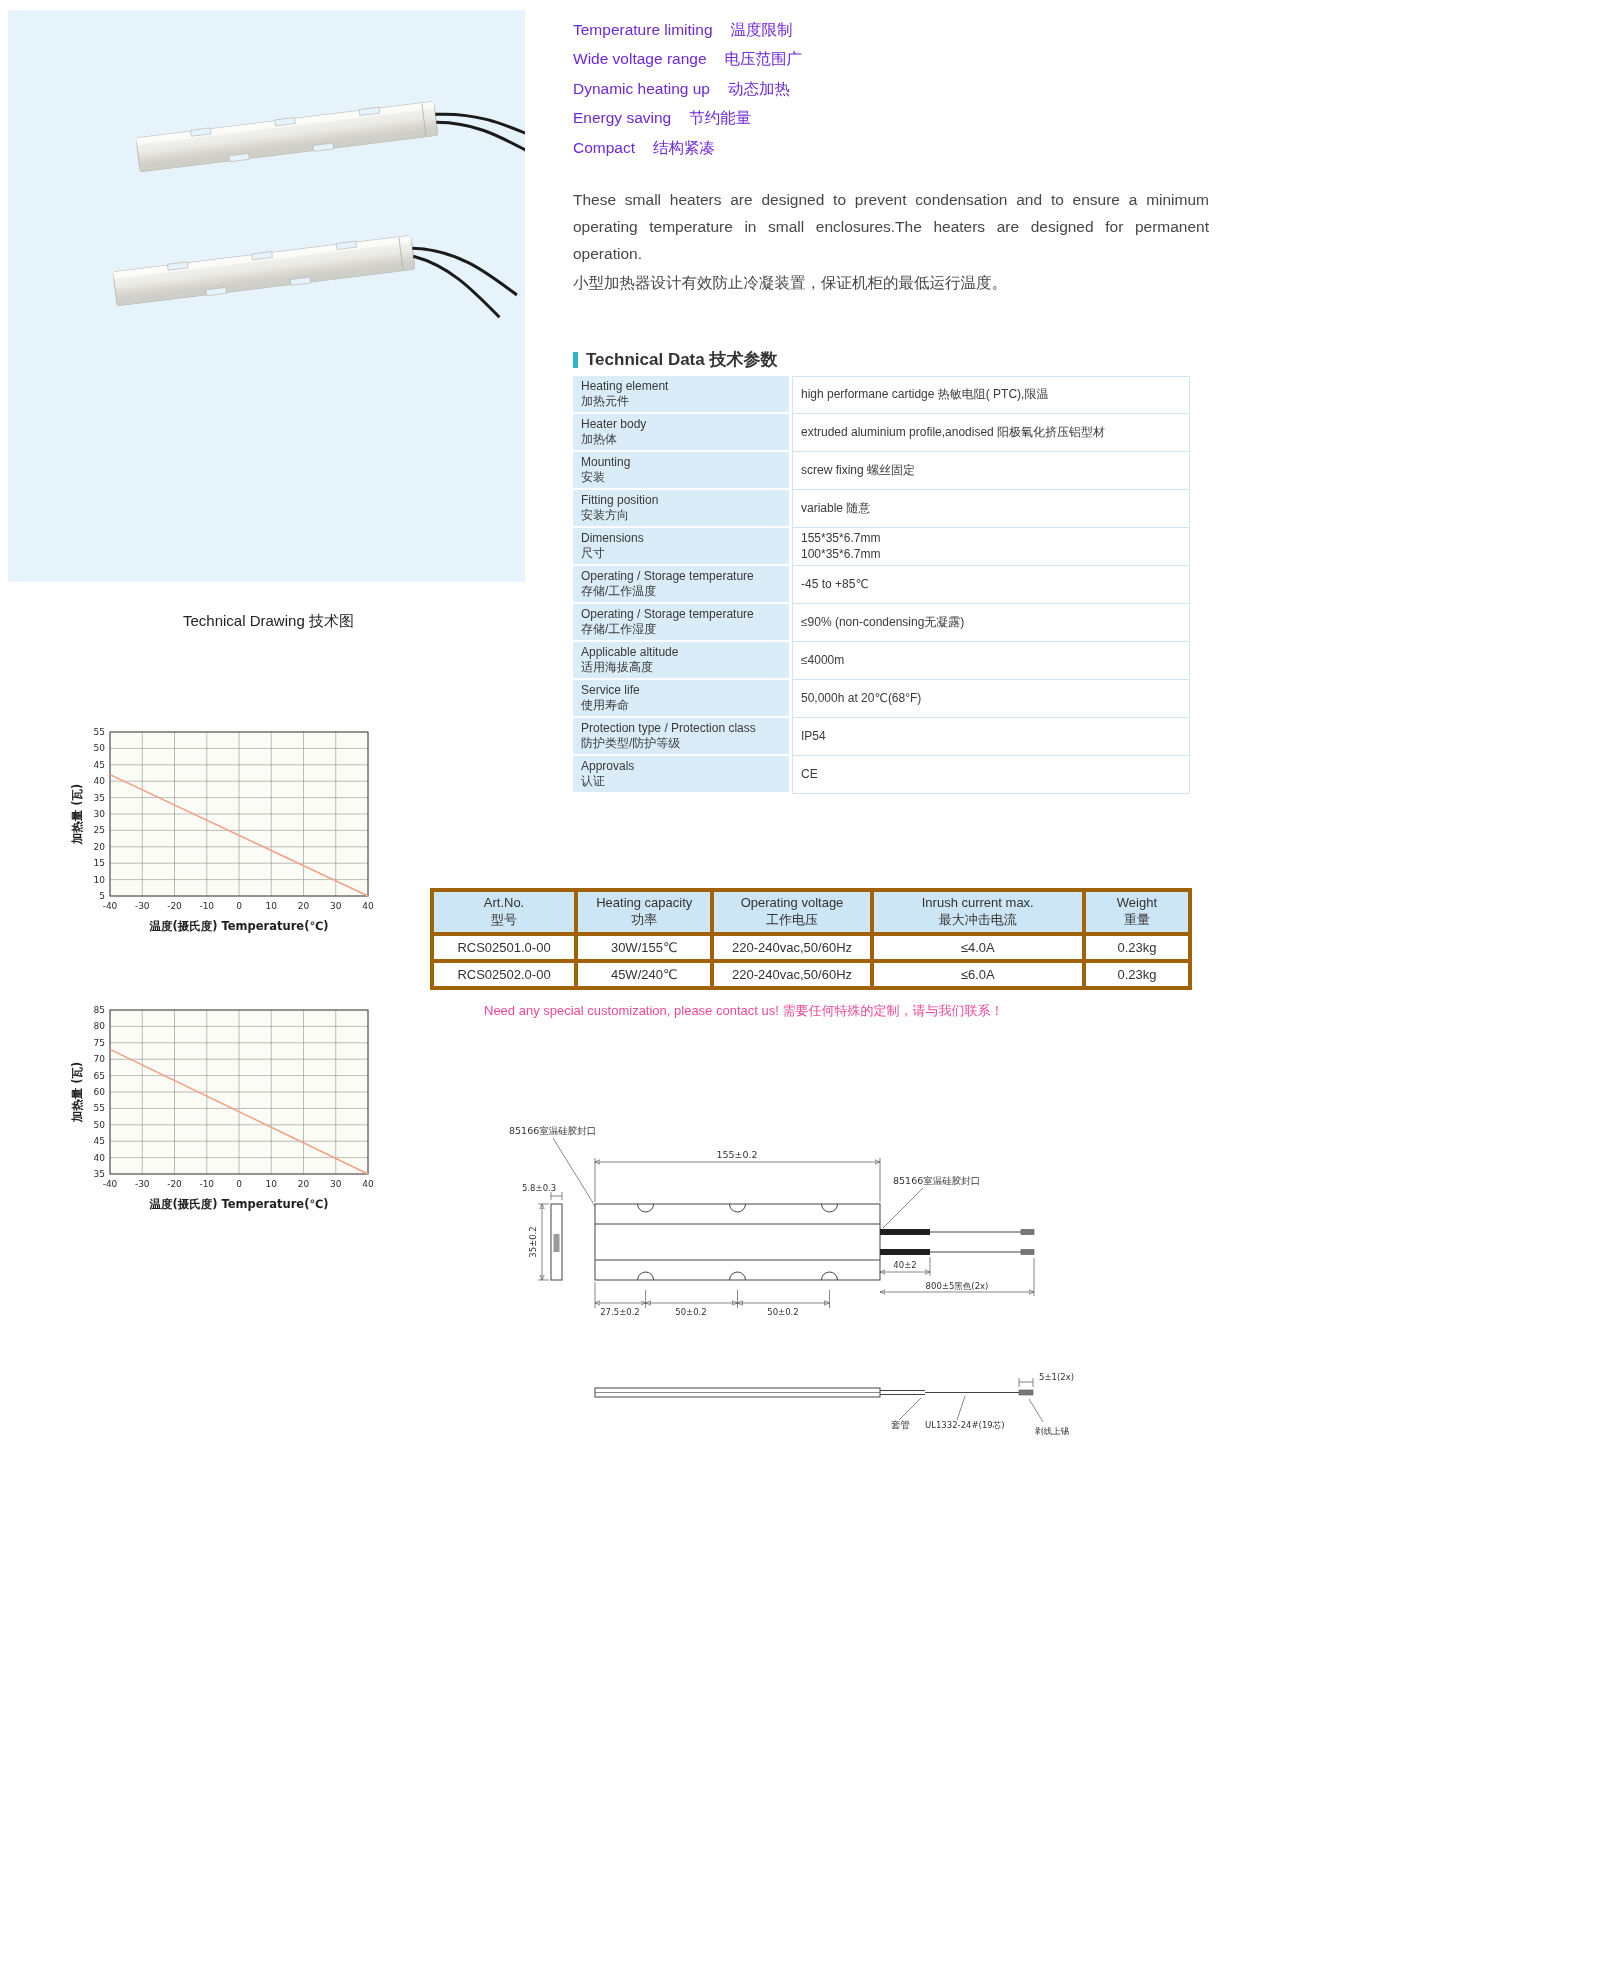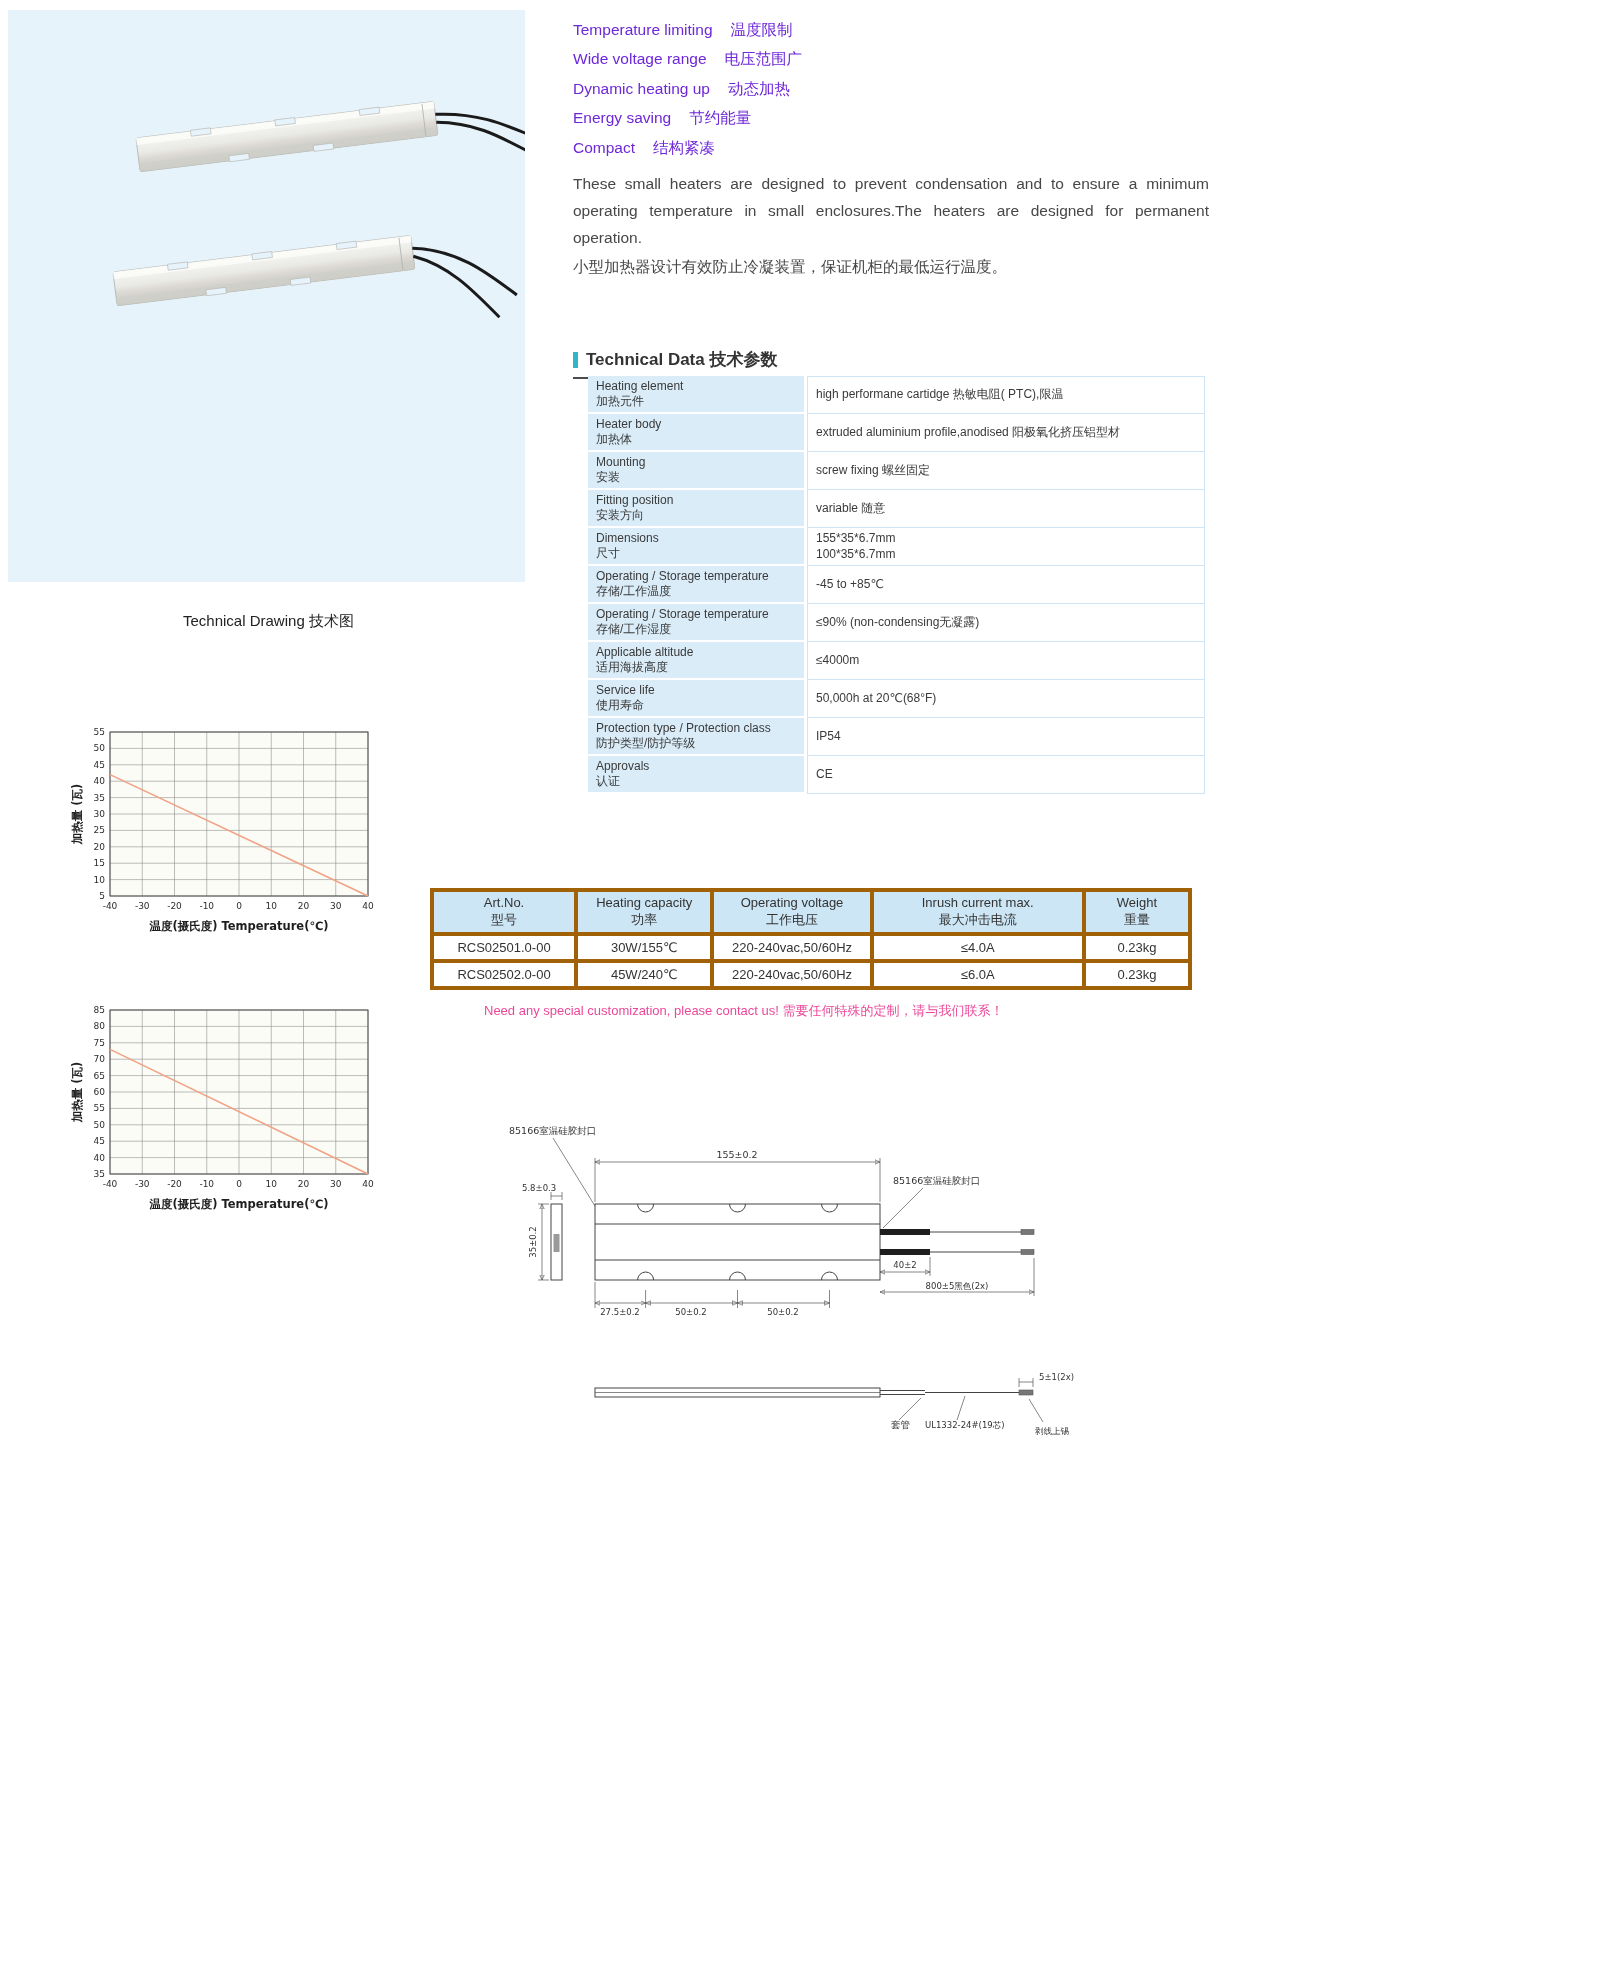--- a/index.html
+++ b/index.html
@@ -8,29 +8,29 @@
 
   
   .photo-panel{position:absolute;left:8px;top:10px;width:517px;height:572px;background:#e7f3fb;}
 
   
   .features{position:absolute;left:573px;top:20px;font-size:15.5px;color:#6d28d9;}
   .feature{display:flex;margin-bottom:10px;line-height:1.25;}
   .feature .zh{margin-left:18px;}
 
   
-  .description{position:absolute;left:573px;top:170px;width:636px;font-size:15.5px;color:#474747;}
+  .description{position:absolute;left:573px;top:186px;width:636px;font-size:15.5px;color:#474747;}
   .description .en{margin:0;text-align:justify;line-height:1.75;}
   .description .zhp{margin:2px 0 0 0;line-height:1.75;}
 
   
   .tech-header{position:absolute;left:573px;top:348px;width:617px;border-bottom:2px solid #4c4c4c;
     padding-bottom:6px;display:flex;align-items:center;font-size:17px;font-weight:bold;color:#333;}
   .tech-accent{display:inline-block;width:5px;height:16px;background:#2fb6c9;margin-right:8px;}
-  .tech-table{position:absolute;left:573px;top:376px;width:617px;margin-left:15px;}
+  .tech-table{position:absolute;left:573px;top:376px;width:617px;}
   .tech-row{display:flex;}
   .tech-label{width:202px;flex:none;background:#d9ecf8;border-bottom:2px solid #ffffff;
     padding:3px 6px 3px 8px;font-size:12px;line-height:1.25;color:#3a3a3a;display:flex;flex-direction:column;justify-content:center;}
   .tech-gap{width:3px;flex:none;background:#ffffff;}
   .tech-value{flex:1;border:1px solid #cfe4f4;border-top:none;background:#ffffff;
     padding:3px 8px;font-size:12px;line-height:1.3;color:#3a3a3a;display:flex;flex-direction:column;justify-content:center;}
   .tech-row:first-child .tech-value{border-top:1px solid #cfe4f4;}
 
   
   .drawing-title{position:absolute;left:183px;top:612px;font-size:15px;color:#222;}

